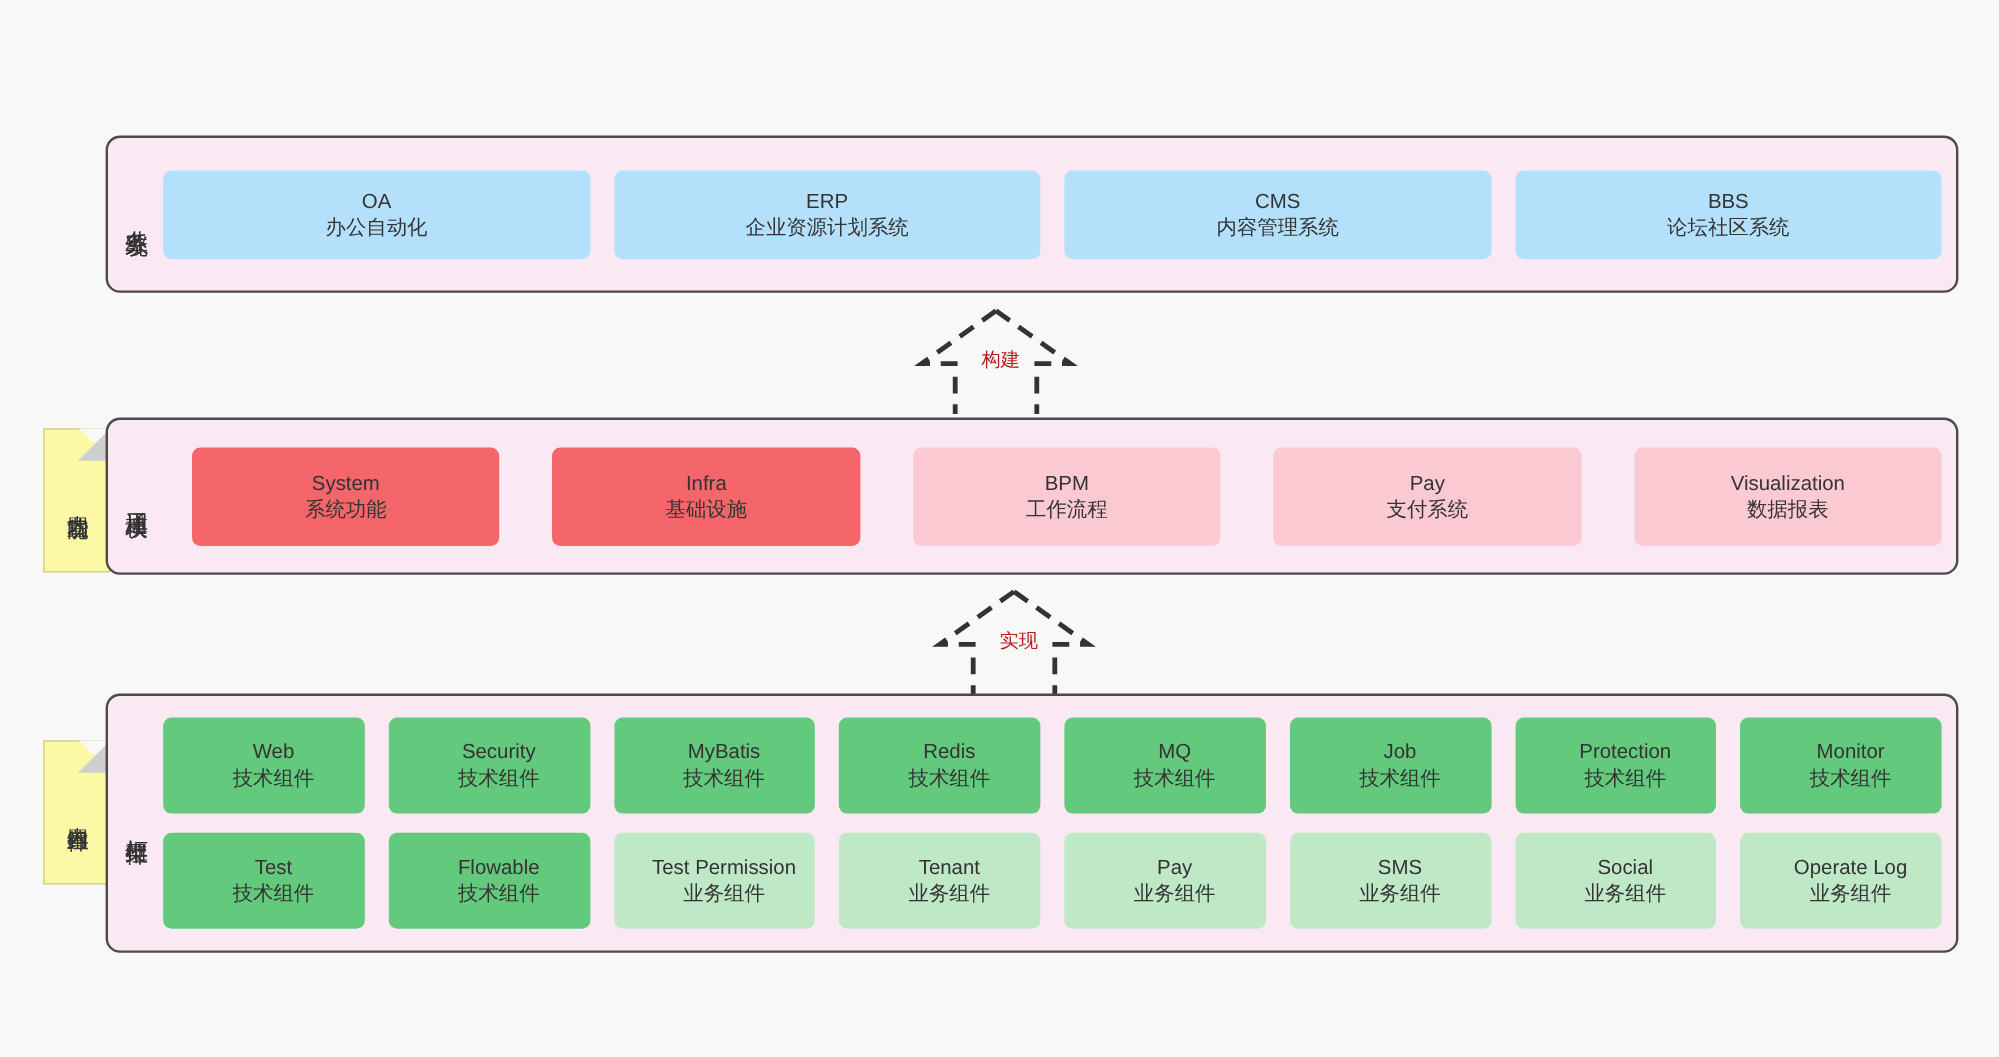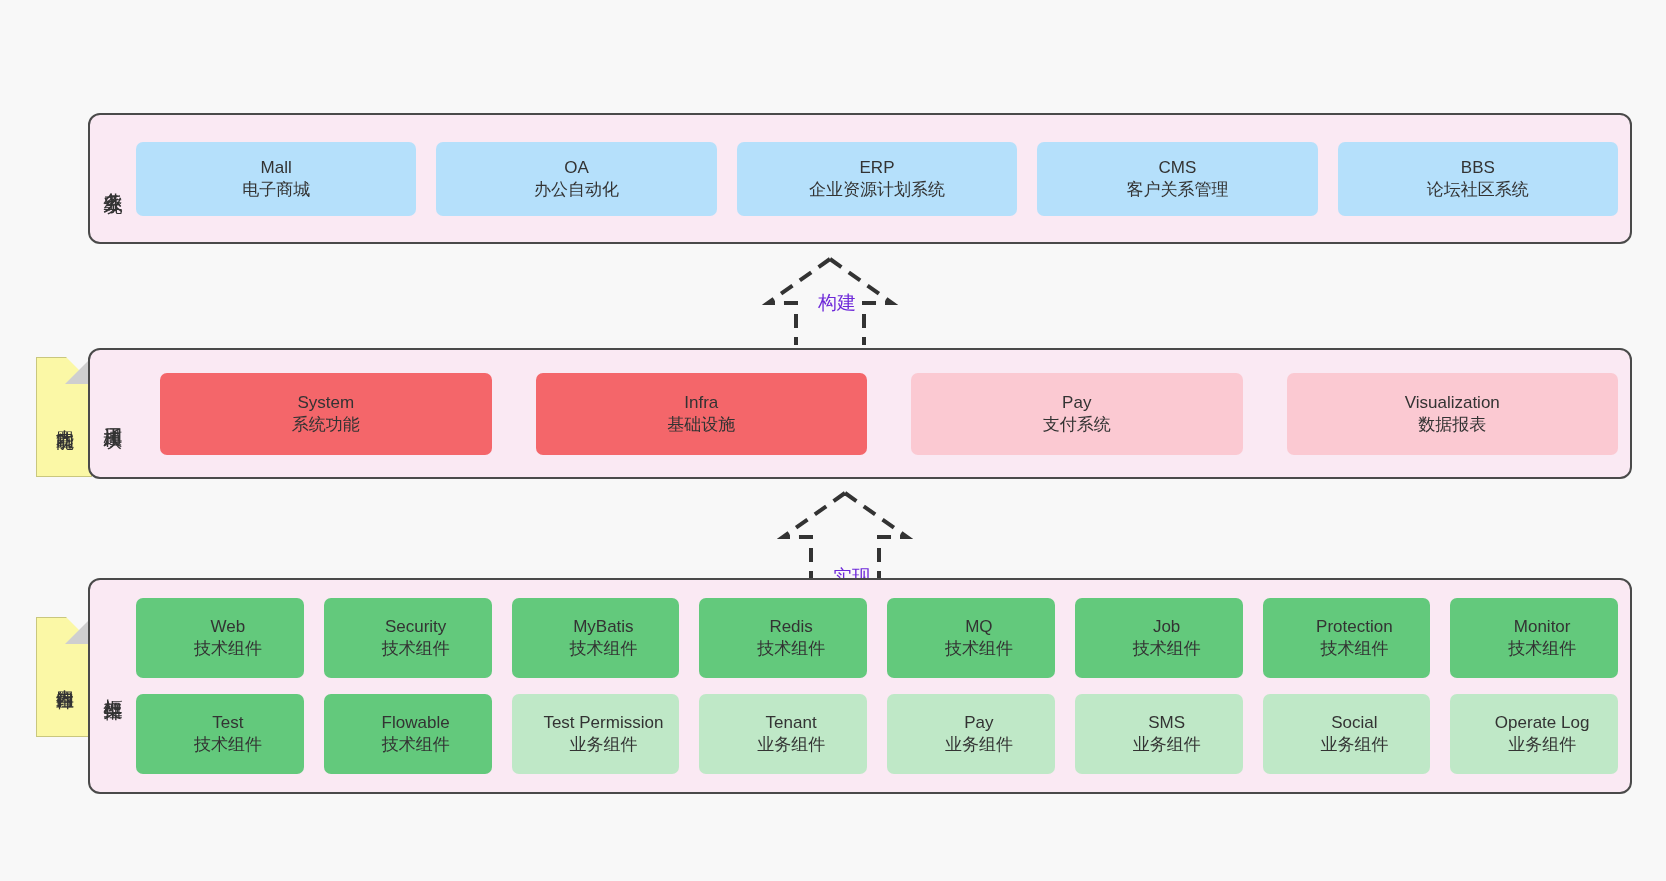--- a/index.html
+++ b/index.html
@@ -123,55 +123,51 @@
     border-left:26px solid transparent;
   }
   #note-functions{left:36px;top:357px;height:120px;}
   #note-components{left:36px;top:617px;height:120px;}
 
   
   .uml-arrow{position:absolute;}
   .uml-arrow svg{display:block;overflow:visible;}
   .uml-label{
     position:absolute;
-    font-size:19px;
-    color:#6d28d9;
+    font-size:16px;
+    color:#b91c1c;
     background:transparent;
     white-space:nowrap;
     user-select:none;
   }
   #arrow-build{left:755px;top:255px;width:150px;height:90px;}
   #arrow-build .uml-label{left:63px;top:35px;}
   #arrow-impl{left:770px;top:489px;width:150px;height:90px;}
-  #arrow-impl .uml-label{left:63px;top:35px;margin-top:40px;}
+  #arrow-impl .uml-label{left:63px;top:35px;}
 </style>
 </head>
 <body>
 
 <div class="canvas">
 
   <div class="band" id="band-business">
     <div class="band-title">业务系统</div>
     <div class="band-body">
       <div class="row">
         <div class="card c-blue">
-          <span class="en">Mall</span>
-          <span class="cn">电子商城</span>
-        </div>
-        <div class="card c-blue">
           <span class="en">OA</span>
           <span class="cn">办公自动化</span>
         </div>
         <div class="card c-blue">
           <span class="en">ERP</span>
           <span class="cn">企业资源计划系统</span>
         </div>
         <div class="card c-blue">
           <span class="en">CMS</span>
-          <span class="cn">客户关系管理</span>
+          <span class="cn">内容管理系统</span>
         </div>
         <div class="card c-blue">
           <span class="en">BBS</span>
           <span class="cn">论坛社区系统</span>
         </div>
       </div>
     </div>
   </div>
 
   <div class="uml-arrow" id="arrow-build">
@@ -192,20 +188,24 @@
       <div class="row">
         <div class="card c-red">
           <span class="en">System</span>
           <span class="cn">系统功能</span>
         </div>
         <div class="card c-red">
           <span class="en">Infra</span>
           <span class="cn">基础设施</span>
         </div>
         <div class="card c-pink">
+          <span class="en">BPM</span>
+          <span class="cn">工作流程</span>
+        </div>
+        <div class="card c-pink">
           <span class="en">Pay</span>
           <span class="cn">支付系统</span>
         </div>
         <div class="card c-pink">
           <span class="en">Visualization</span>
           <span class="cn">数据报表</span>
         </div>
       </div>
     </div>
   </div>

